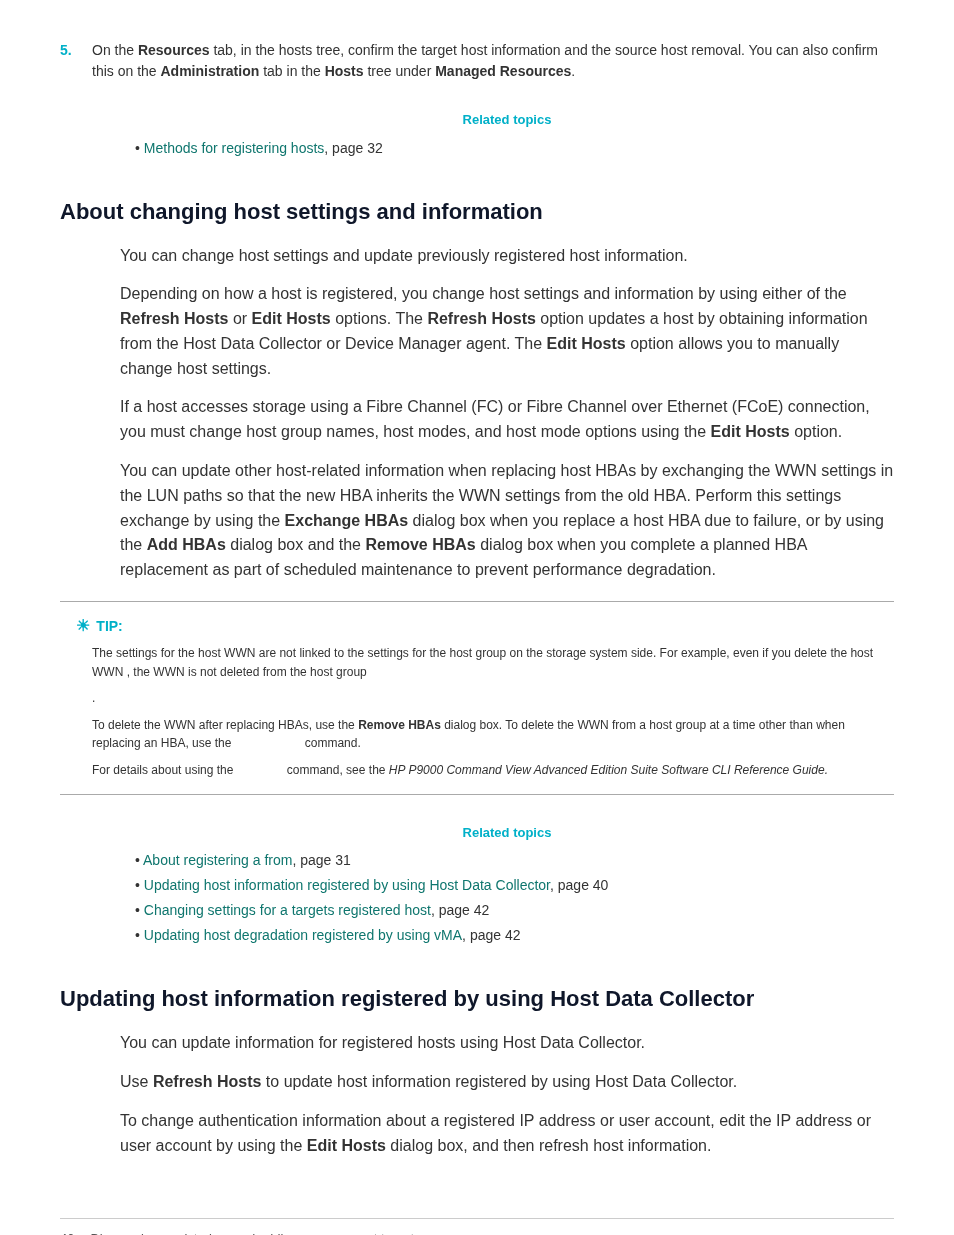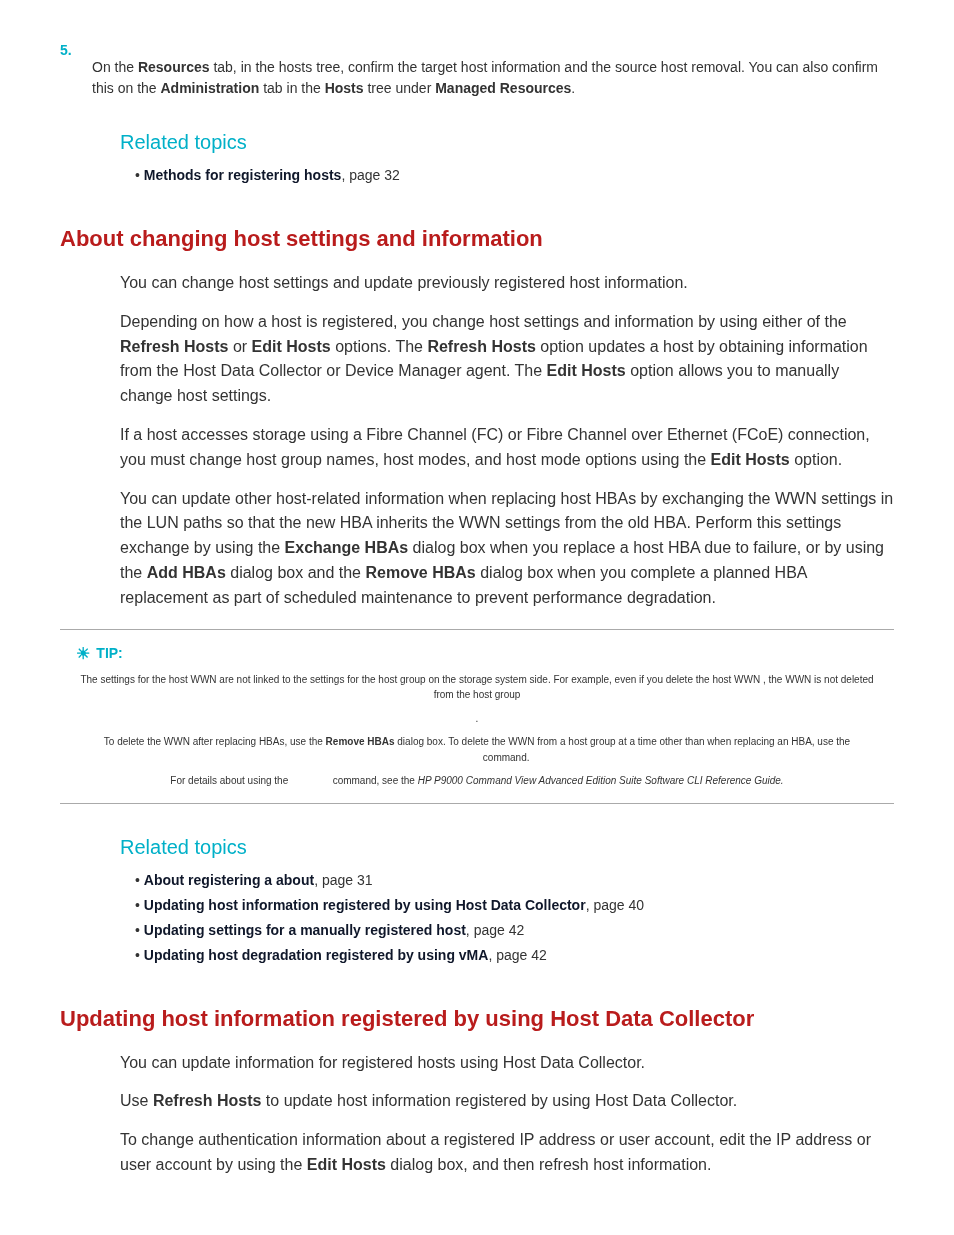--- a/index.html
+++ b/index.html
@@ -17,54 +17,53 @@
     }
     .step-num {
       font-weight: bold;
       color: #00b0c8;
       min-width: 32px;
       font-size: 14px;
     }
     .step-text {
       flex: 1;
       font-size: 14px;
-      margin-top: 17px;
     }
     .related-topics-heading {
       color: #00b0c8;
-      font-size: 20px;
-      font-weight: normal;
+      font-size: 13px;
+      font-weight: bold;
       margin-top: 28px;
       margin-bottom: 8px;
       margin-left: 60px;
+      text-align: center;
     }
     .related-list {
       list-style: none;
       margin-left: 75px;
       margin-bottom: 10px;
     }
     .related-list li {
       margin-bottom: 4px;
       font-size: 14px;
     }
     .related-list li::before {
       content: "• ";
       color: #333;
     }
     .related-list li a {
-      color: #0f172a;
+      color: #0f766e;
       text-decoration: none;
-      font-weight: bold;
     }
     .related-list li .page-ref {
       color: #333;
       text-align: right;
     }
     .section-title {
-      color: #b91c1c;
+      color: #0f172a;
       font-size: 22px;
       font-weight: bold;
       margin-top: 36px;
       margin-bottom: 16px;
     }
     .body-text {
       margin-left: 60px;
       margin-bottom: 14px;
       font-size: 16px;
       line-height: 1.55;
@@ -85,24 +84,23 @@
       margin-bottom: 6px;
       display: flex;
       align-items: center;
       gap: 6px;
     }
     .tip-icon {
       font-size: 16px;
       color: #00b0c8;
     }
     .tip-content {
-      font-size: 10px;
+      font-size: 12px;
       line-height: 1.55;
-      margin-left: 0;
-      text-align: center;
+      margin-left: 16px;
     }
     .italic {
       font-style: italic;
     }
     .footer-bar {
       border-top: 1px solid #ccc;
       margin-top: 60px;
       padding-top: 10px;
       display: flex;
       align-items: center;
@@ -168,27 +166,27 @@
     <p style="margin-bottom:8px;">To delete the WWN after replacing HBAs, use the <b>Remove HBAs</b> dialog box. To delete the WWN
     from a host group at a time other than when replacing an HBA, use the &nbsp;&nbsp;&nbsp;&nbsp;&nbsp;&nbsp;&nbsp;&nbsp;&nbsp;&nbsp;&nbsp;&nbsp;&nbsp;&nbsp;&nbsp;&nbsp;&nbsp;&nbsp;&nbsp;&nbsp; command.</p>
     <p>For details about using the &nbsp;&nbsp;&nbsp;&nbsp;&nbsp;&nbsp;&nbsp;&nbsp;&nbsp;&nbsp;&nbsp;&nbsp;&nbsp;&nbsp; command, see the <span class="italic">HP P9000 Command View Advanced
     Edition Suite Software CLI Reference Guide.</span></p>
   </div>
 </div>
 
 <div class="related-topics-heading">Related topics</div>
 <ul class="related-list">
   <li>
-    <a href="#">About registering a about</a><span class="page-ref">, page 31</span>
+    <a href="#">About registering a from</a><span class="page-ref">, page 31</span>
   </li>
   <li>
     <a href="#">Updating host information registered by using Host Data Collector</a><span class="page-ref">, page 40</span>
   </li>
   <li>
-    <a href="#">Updating settings for a manually registered host</a><span class="page-ref">, page 42</span>
+    <a href="#">Changing settings for a targets registered host</a><span class="page-ref">, page 42</span>
   </li>
   <li>
     <a href="#">Updating host degradation registered by using vMA</a><span class="page-ref">, page 42</span>
   </li>
 </ul>
 
 <div class="section-title">Updating host information registered by using Host Data Collector</div>
 
 <div class="body-text">
   You can update information for registered hosts using Host Data Collector.

